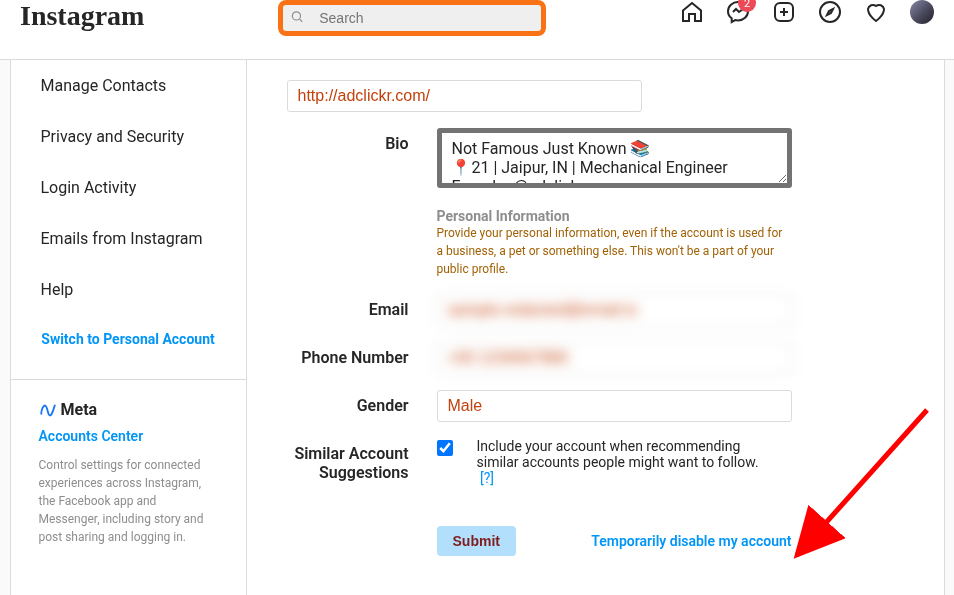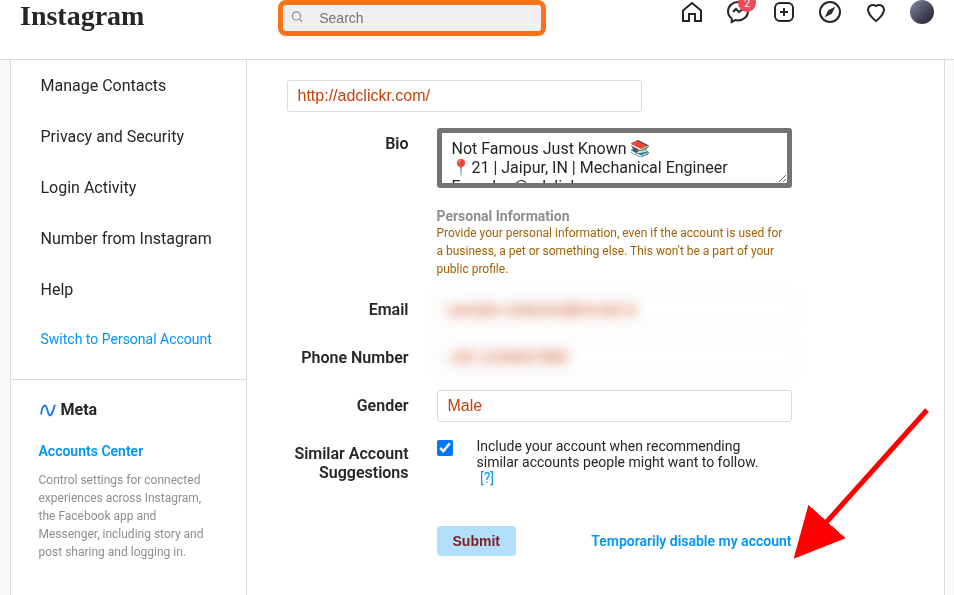--- a/index.html
+++ b/index.html
@@ -13,23 +13,23 @@
     .spacer-right { flex: 1; }
     .nav-icons { display: flex; align-items: center; gap: 22px; }
     .nav-icons svg { width: 24px; height: 24px; display: block; }
     .messenger-wrap { position: relative; }
     .badge { position: absolute; top: -6px; right: -6px; background: #ed4956; color: #fff; border-radius: 50%; width: 18px; height: 18px; font-size: 11px; display: flex; align-items: center; justify-content: center; }
     .avatar-img { width: 24px; height: 24px; border-radius: 50%; background: linear-gradient(135deg,#88a 0%,#445 60%,#223 100%); }
     .container { max-width: 935px; margin: 0 auto; background: #fff; border: 1px solid #dbdbdb; display: flex; border-top: none; min-height: 535px; }
     .sidebar { width: 236px; border-right: 1px solid #dbdbdb; display: flex; flex-direction: column; }
     .sidebar ul { list-style: none; }
     .sidebar li { padding: 16px 30px 16px 30px; font-size: 16px; cursor: pointer; }
-    .sidebar li.link { color: #0095f6; font-weight: 400; font-size: 14px; }
+    .sidebar li.link { color: #0095f6; font-weight: 700; font-size: 14px; text-align: center; }
     .meta-box { border-top: 1px solid #dbdbdb; padding: 20px 28px; margin-top: 16px; }
-    .meta-logo { display: flex; align-items: center; gap: 4px; font-weight: 700; font-size: 16px; margin-bottom: 24px; }
+    .meta-logo { display: flex; align-items: center; gap: 4px; font-weight: 700; font-size: 16px; margin-bottom: 9px; }
     .meta-logo svg { width: 18px; height: 18px; }
     .accounts-center-link { color: #0095f6; font-weight: 600; font-size: 14px; margin-bottom: 12px; display: block; }
     .meta-desc { font-size: 12px; color: #8e8e8e; line-height: 1.5; }
     .main { flex: 1; padding: 20px 60px 30px 40px; }
     .form-row { display: flex; margin-bottom: 16px; }
     .form-label { width: 150px; text-align: right; padding-right: 28px; font-weight: 600; font-size: 16px; padding-top: 6px; flex-shrink: 0; }
     .form-control { flex: 1; }
     .text-input { width: 100%; max-width: 355px; height: 32px; border: 1px solid #dbdbdb; border-radius: 3px; padding: 0 10px; font-size: 16px; color: #c2410c; }
     .textarea { width: 100%; max-width: 355px; height: 60px; border: 5px solid #737373; border-radius: 3px; padding: 6px 10px; font-size: 16px; color: #262626; resize: vertical; font-family: inherit; }
     .section-head { font-size: 14px; font-weight: 700; color: #8e8e8e; }
@@ -97,21 +97,21 @@
       </span>
   </div>
 </div>
 
 <div class="container">
   <aside class="sidebar">
     <ul>
       <li>Manage Contacts</li>
       <li>Privacy and Security</li>
       <li>Login Activity</li>
-      <li>Number from Instagram</li>
+      <li>Emails from Instagram</li>
       <li>Help</li>
       <li class="link">Switch to Personal Account</li>
     </ul>
     <div class="meta-box">
       <div class="meta-logo">
         <svg viewBox="0 0 24 24" fill="none" stroke="#1877f2" stroke-width="2.5">
             <path d="M3 17c0-6 3-11 5-11s3 5 4 9c1 4 3 6 5 2 2-4 4-11 4-11" stroke-linecap="round"></path>
           </svg>
         <span>Meta</span>
       </div>

